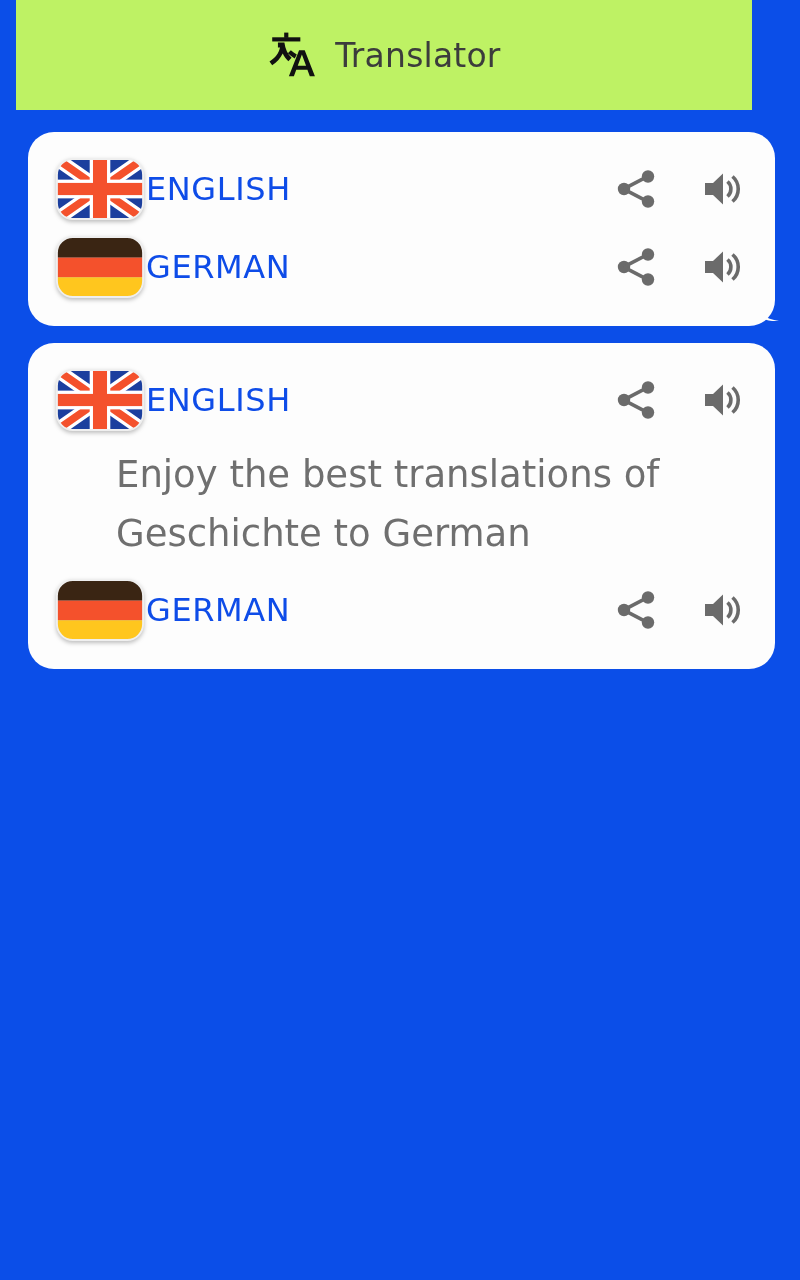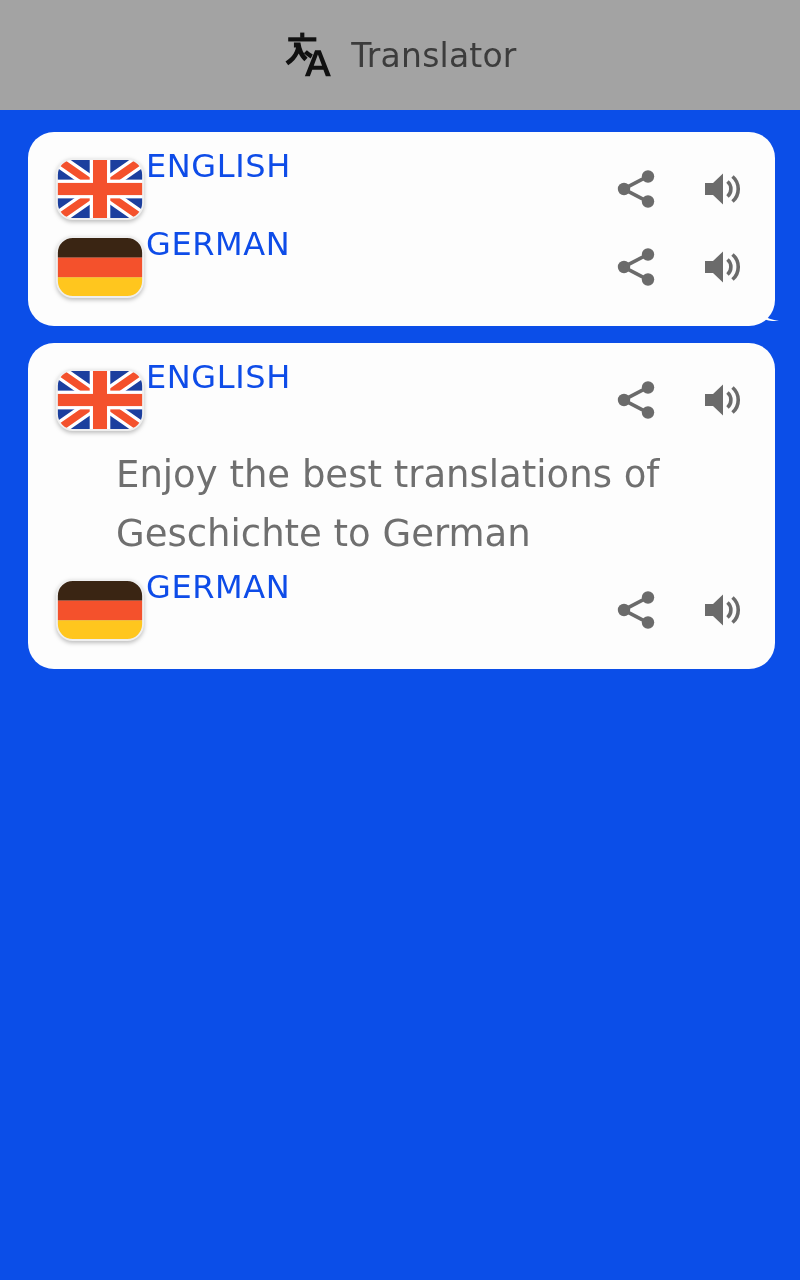--- a/index.html
+++ b/index.html
@@ -19,24 +19,24 @@
     position: relative;
     width: 800px;
     height: 1280px;
     overflow: hidden;
     background: #0b4ee8;
   }
 
   
   .tabbar {
     position: absolute;
-    top: 0; left: 0;
-    width: 800px;
+    top: 0; left: 16px;
+    width: 736px;
     height: 110px;
-    background: #a3a3a3;
+    background: #bef264;
     display: flex;
     z-index: 5;
   }
   .tab {
     flex: 1 1 0;
     display: flex;
     align-items: center;
     justify-content: center;
     gap: 18px;
     position: relative;
@@ -93,20 +93,21 @@
     bottom: 2px;
     width: 34px;
     height: 30px;
     overflow: hidden;
     pointer-events: none;
   }
   .card-tail svg { display: block; }
 
   .row {
     display: flex;
+    align-items: center;
     padding: 0 28px 0 28px;
     height: 78px;
   }
   .flag {
     width: 88px;
     flex: none;
     display: flex;
     align-items: center;
   }
   .flag svg {

